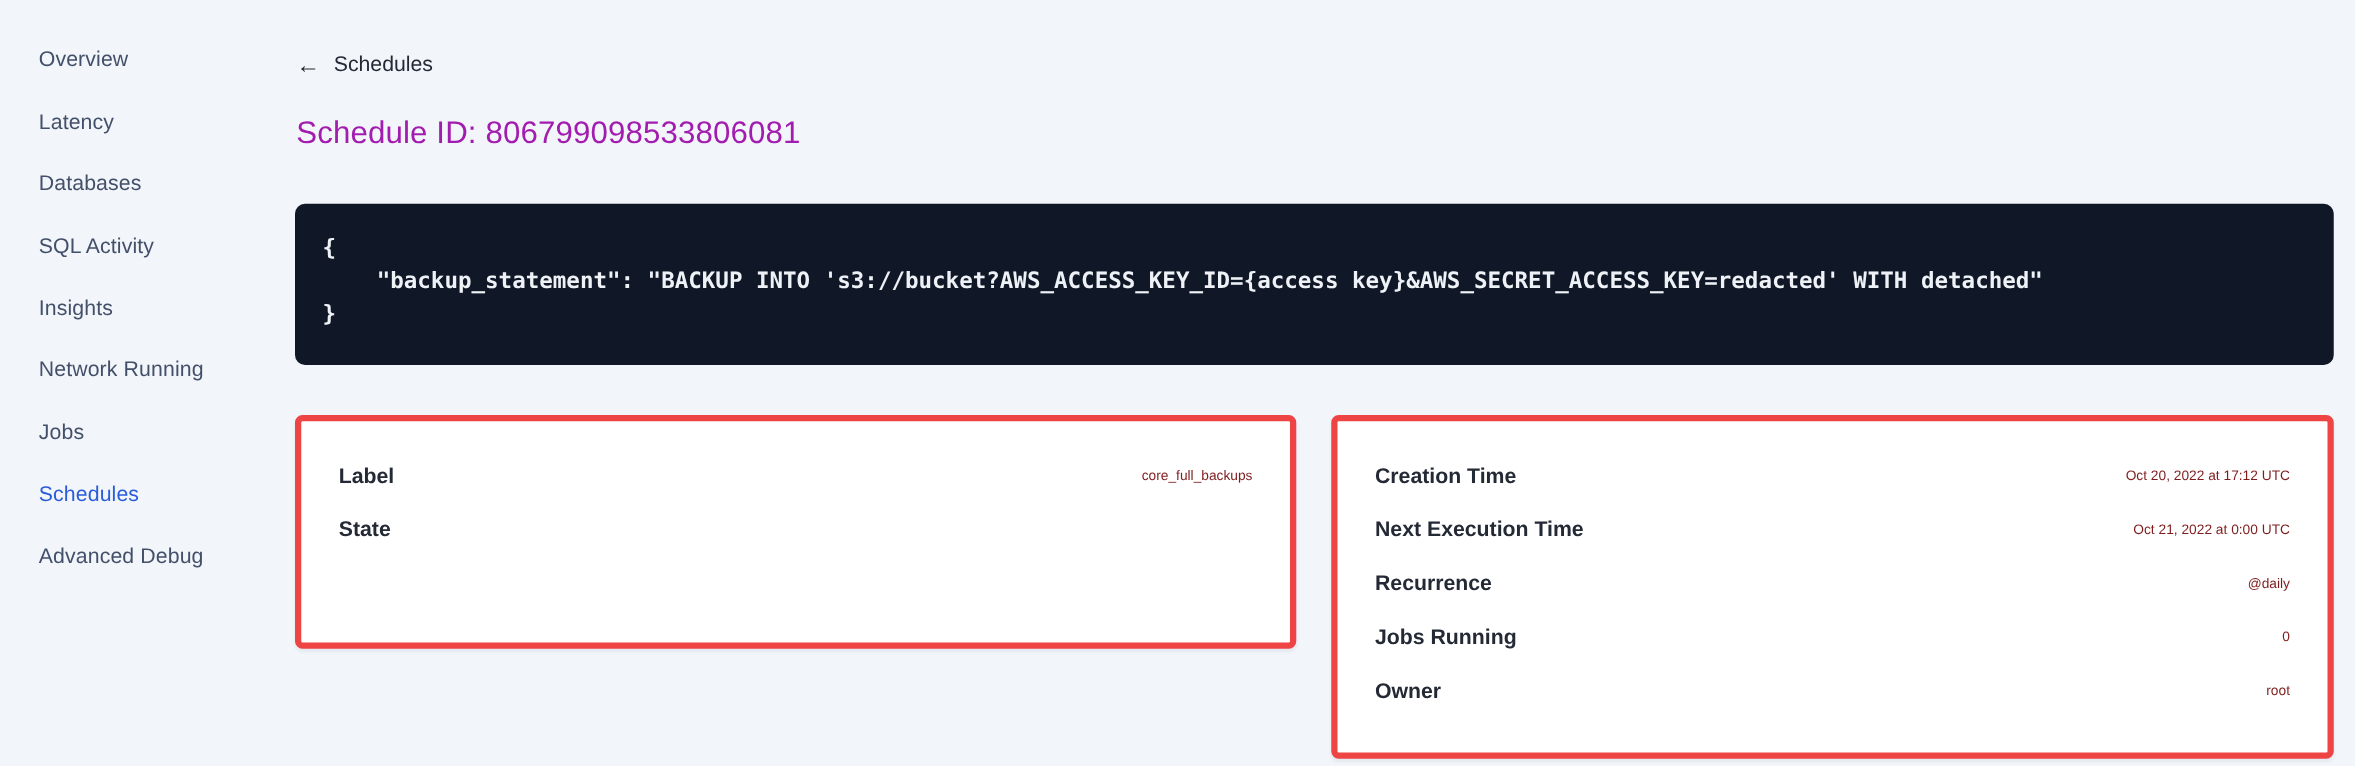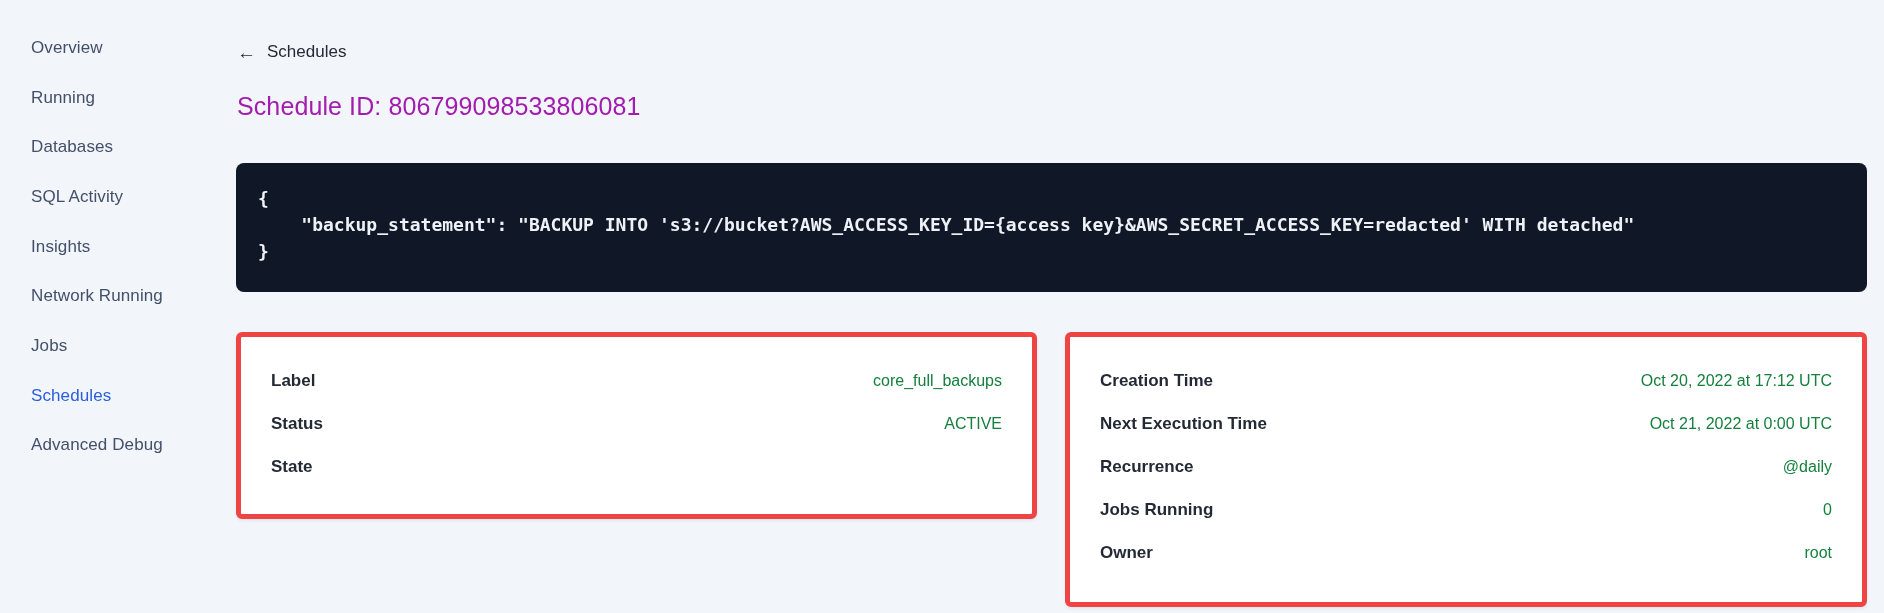--- a/index.html
+++ b/index.html
@@ -87,29 +87,29 @@
   .card-left  { left: 0;    top: 332px; width: 801px; height: 187px; }
   .card-right { left: 829px; top: 332px; width: 802px; height: 275px; }
 
   .card .row {
     height: 43px;
     display: flex;
     align-items: center;
     justify-content: space-between;
   }
   .card .row .label { font-size: 17px; font-weight: bold; color: #242a35; }
-  .card .row .value { font-size: 16px; color: #15803d; text-align: center; }
+  .card .row .value { font-size: 11px; color: #7f1d1d; text-align: center; }
 </style>
 </head>
 <body>
 
 <nav class="sidebar">
   <ul>
     <li>Overview</li>
-    <li>Running</li>
+    <li>Latency</li>
     <li>Databases</li>
     <li>SQL Activity</li>
     <li>Insights</li>
     <li>Network Running</li>
     <li>Jobs</li>
     <li class="active">Schedules</li>
     <li>Advanced Debug</li>
   </ul>
 </nav>
 
@@ -125,24 +125,20 @@
   <div class="code-block">
     <div class="code-line">{</div>
     <div class="code-line">    "backup_statement": "BACKUP INTO 's3://bucket?AWS_ACCESS_KEY_ID={access key}&amp;AWS_SECRET_ACCESS_KEY=redacted' WITH detached"</div>
     <div class="code-line">}</div>
   </div>
 
   <section class="card card-left">
     <div class="row">
       <span class="label">Label</span>
       <span class="value">core_full_backups</span>
-    </div>
-    <div class="row">
-      <span class="label">Status</span>
-      <span class="value">ACTIVE</span>
     </div>
     <div class="row">
       <span class="label">State</span>
       <span class="value"></span>
     </div>
   </section>
 
   <section class="card card-right">
     <div class="row">
       <span class="label">Creation Time</span>

